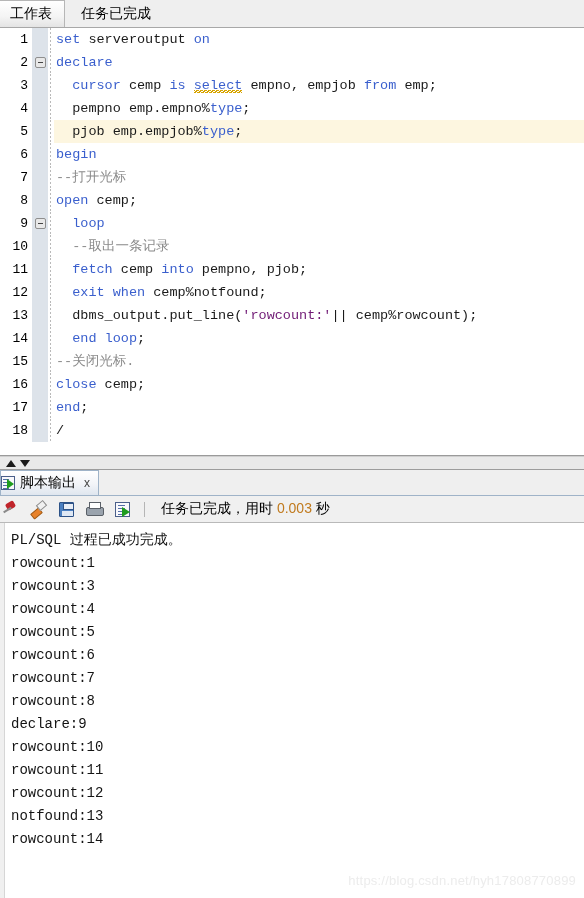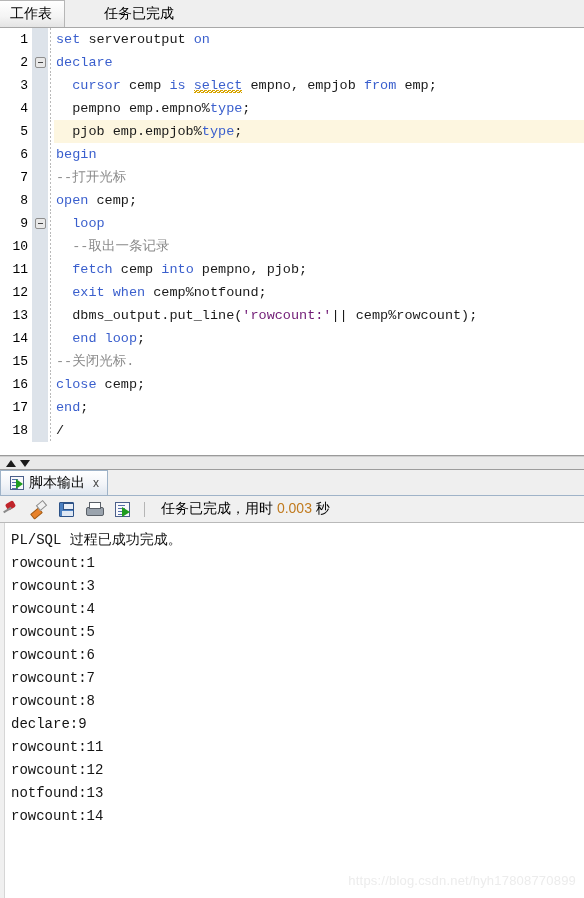--- a/index.html
+++ b/index.html
@@ -21,21 +21,20 @@
   
   .tabstrip {
     height: 28px;
     background: #efefef;
     border-bottom: 1px solid #a8a8a8;
     display: flex;
     align-items: flex-end;
     padding-left: 0px;
     position: relative;
     flex: 0 0 28px;
-    gap: 23px;
   }
   .tab {
     height: 27px;
     display: flex;
     align-items: center;
     padding: 0 12px 0 10px;
     font-size: 14px;
     color: #000;
     position: relative;
     white-space: nowrap;
@@ -181,21 +180,21 @@
     background: #efefef;
     display: flex;
     align-items: flex-end;
     border-bottom: 1px solid #9fb3c8;
   }
   .out-tab {
     height: 25px;
     display: flex;
     align-items: center;
     gap: 5px;
-    padding: 0 8px 0 9px;
+    padding: 0 8px 0 0;
     background: linear-gradient(to bottom,#ffffff 0%,#f2f4f8 55%,#dfe6ef 100%);
     border: 1px solid #9fb3c8;
     border-bottom: none;
     font-size: 14px;
     color: #000;
   }
   .icon-script {
     width: 14px; height: 14px;
     border: 1px solid #4a5f8a;
     background: #f8f8fc;
@@ -561,20 +560,21 @@
       <div class="out-lines" id="output-lines">
           <div class="out-line">PL/SQL 过程已成功完成。</div>
           <div class="out-line">rowcount:1</div>
           <div class="out-line">rowcount:3</div>
           <div class="out-line">rowcount:4</div>
           <div class="out-line">rowcount:5</div>
           <div class="out-line">rowcount:6</div>
           <div class="out-line">rowcount:7</div>
           <div class="out-line">rowcount:8</div>
           <div class="out-line">declare:9</div>
+          <div class="out-line">rowcount:10</div>
           <div class="out-line">rowcount:11</div>
           <div class="out-line">rowcount:12</div>
           <div class="out-line">notfound:13</div>
           <div class="out-line">rowcount:14</div>
         </div>
     </div>
 
     <div class="watermark">https://blog.csdn.net/hyh17808770899</div>
   </div>
 

